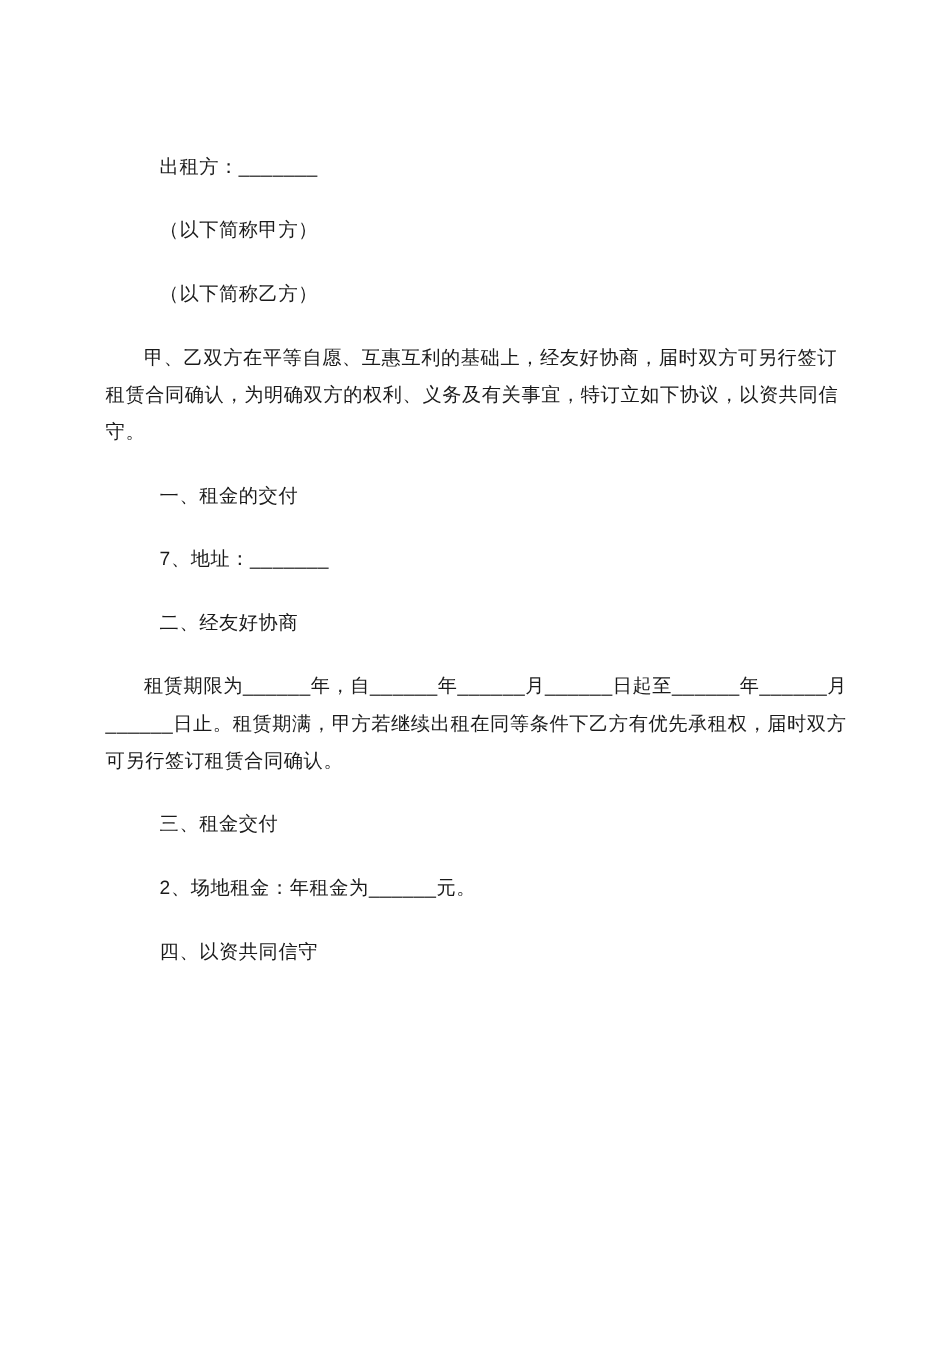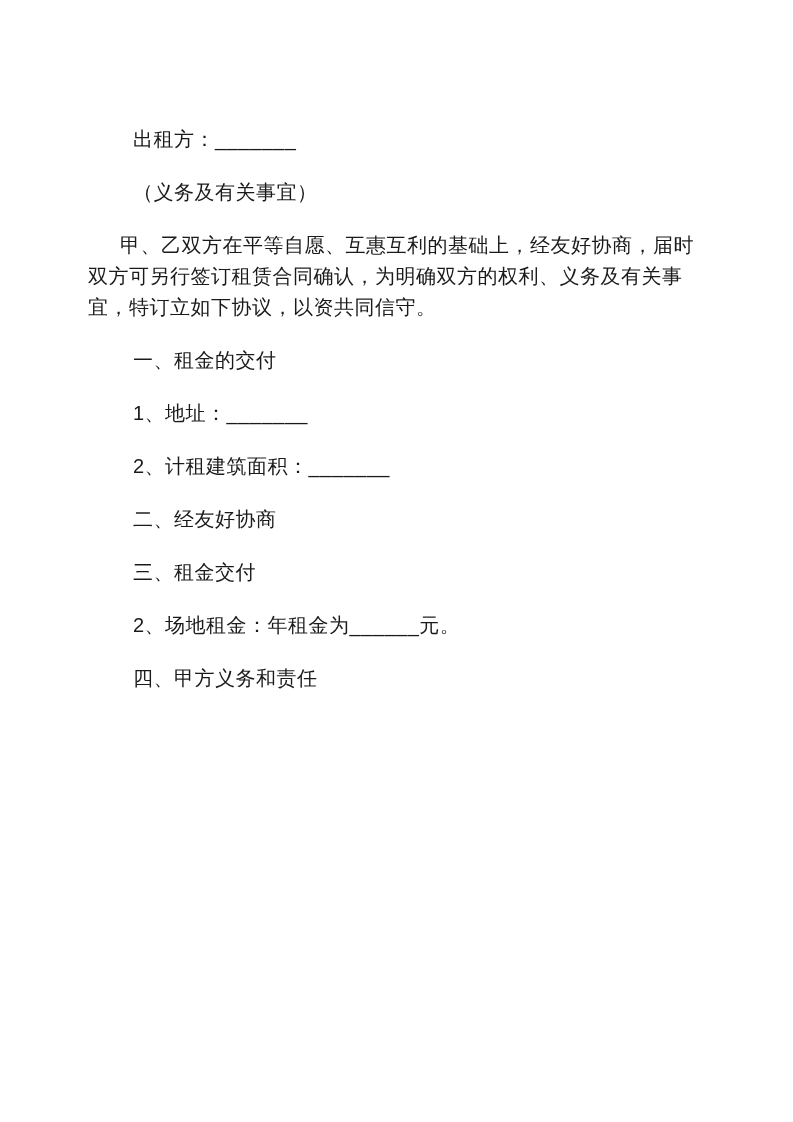--- a/index.html
+++ b/index.html
@@ -9,21 +9,21 @@
   }
   .page {
     position: relative;
     box-sizing: border-box;
     width: 793px;
     height: 1122px;
     margin: 0;
     background: #ffffff;
     padding: 124px 85px 0 88px;
     font-family: "Liberation Sans", "DejaVu Sans", sans-serif;
-    font-size: 20px;
+    font-size: 16px;
     line-height: 31px;
     letter-spacing: 0.5px;
     color: #1a1a1a;
     overflow: hidden;
   }
   .page p {
     margin: 0 0 22px 0;
     padding: 0;
     word-break: break-all;
     text-align: left;
@@ -35,22 +35,23 @@
   
   .indent-para {
     text-indent: 32px;
   }
 </style>
 </head>
 <body>
 
 <div class="page">
   <p class="indent-item">出租方：_______</p>
-  <p class="indent-item">（义务及有关事宜）</p>
+  <p class="indent-item">（以下简称甲方）</p>
+  <p class="indent-item">（以下简称乙方）</p>
   <p class="indent-para">甲、乙双方在平等自愿、互惠互利的基础上，经友好协商，届时双方可另行签订租赁合同确认，为明确双方的权利、义务及有关事宜，特订立如下协议，以资共同信守。</p>
   <p class="indent-item">一、租金的交付</p>
-  <p class="indent-item">1、地址：_______</p>
-  <p class="indent-item">2、计租建筑面积：_______</p>
+  <p class="indent-item">7、地址：_______</p>
   <p class="indent-item">二、经友好协商</p>
+  <p class="indent-para">租赁期限为______年，自______年______月______日起至______年______月______日止。租赁期满，甲方若继续出租在同等条件下乙方有优先承租权，届时双方可另行签订租赁合同确认。</p>
   <p class="indent-item">三、租金交付</p>
   <p class="indent-item">2、场地租金：年租金为______元。</p>
-  <p class="indent-item">四、甲方义务和责任</p>
+  <p class="indent-item">四、以资共同信守</p>
 </div>
 
 </body></html>

